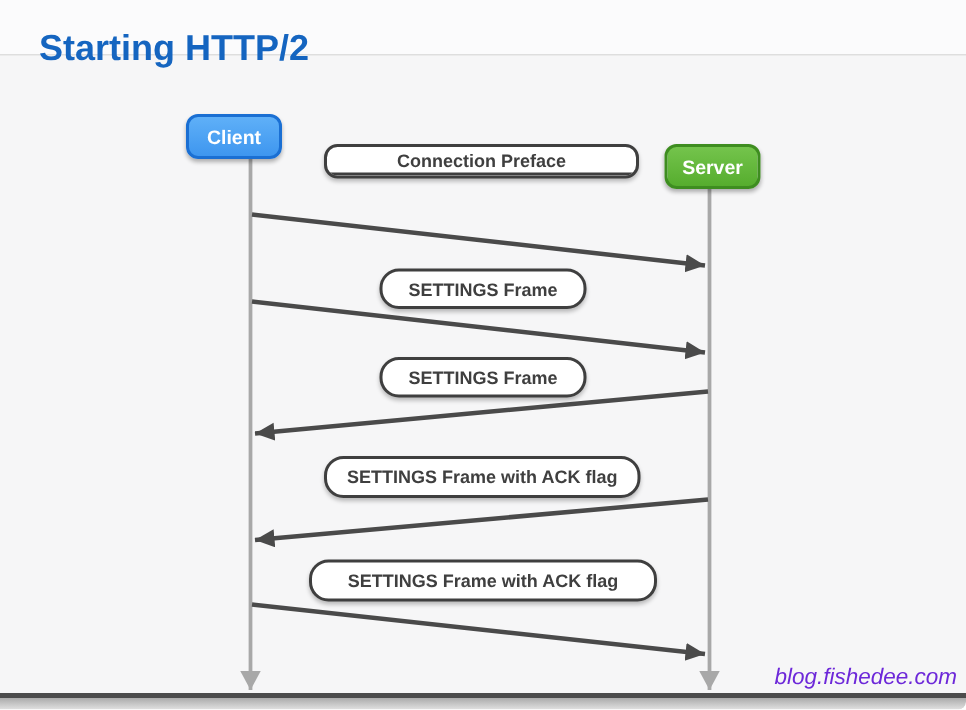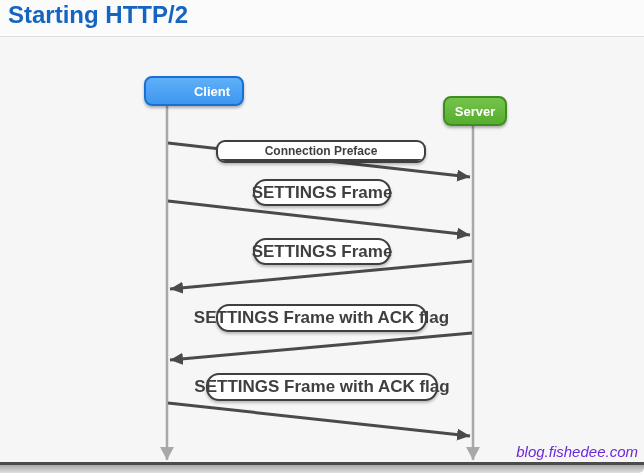--- a/index.html
+++ b/index.html
@@ -7,45 +7,45 @@
     position:relative;width:644px;height:473px;overflow:hidden;
     background:#f6f6f7;
     font-family:"Liberation Sans","DejaVu Sans",sans-serif;
     border-radius:0 0 5px 0;
   }
   .titlebar{
     position:absolute;left:0;top:0;width:644px;height:36px;
     background:#fbfbfc;border-bottom:1px solid #dedede;
   }
   .page-title{
-    margin:0;position:absolute;left:8px;top:1px;
+    margin:18px;position:absolute;left:8px;top:1px;
     font-size:24px;font-weight:bold;color:#1565C0;letter-spacing:0;
   }
   .layer{position:absolute;left:0;top:0;width:644px;height:473px;}
   .actor{
     position:absolute;width:60px;height:26px;border-radius:8px;
     border:2px solid;color:#ffffff;font-weight:bold;font-size:13px;
     display:flex;align-items:center;justify-content:center;
     box-shadow:0 2px 3px rgba(0,0,0,.30);
   }
-  .actor-client{left:144px;top:76px;background:linear-gradient(#5fb0f8,#3e96ef);border-color:#1A6FD3;padding-left:36px;}
+  .actor-client{left:124px;top:76px;background:linear-gradient(#5fb0f8,#3e96ef);border-color:#1A6FD3;}
   .actor-server{left:443px;top:76px;background:linear-gradient(#74c44c,#56ad2e);border-color:#3E8D20;margin-top:20px;}
   .note{
     position:absolute;left:216px;top:96px;width:206px;
     background:#ffffff;border:2px solid #3F3F3F;border-radius:9px;
     box-shadow:0 2px 3px rgba(0,0,0,.25);
-    text-align:center;color:#3F3F3F;font-weight:bold;overflow:hidden;margin-top:44px;
+    text-align:center;color:#3F3F3F;font-weight:bold;overflow:hidden;
   }
   .note-title{font-size:12px;padding:2px 0 1px 0;border-bottom:2px solid #3F3F3F;}
   .note-body{font-size:12px;padding:2px 2px 3px 2px;white-space:nowrap;}
   .msg{
     position:absolute;background:#ffffff;border:2px solid #3F3F3F;border-radius:13px;
     box-shadow:0 2px 3px rgba(0,0,0,.25);
     display:flex;align-items:center;justify-content:center;
-    font-size:17px;font-weight:bold;color:#3F3F3F;white-space:nowrap;
+    font-size:12px;font-weight:bold;color:#3F3F3F;white-space:nowrap;
   }
   .msg-1{left:253px;top:179px;width:134px;height:23px;}
   .msg-2{left:253px;top:238px;width:134px;height:23px;}
   .msg-3{left:216px;top:304px;width:207px;height:24px;}
   .msg-4{left:206px;top:373px;width:228px;height:24px;}
   .watermark{
     position:absolute;right:6px;bottom:13px;
     font-size:15px;color:#6d28d9;font-style:italic;
   }
   .bottom-edge{

